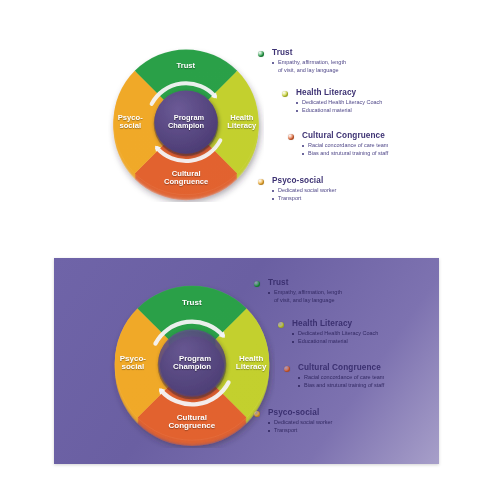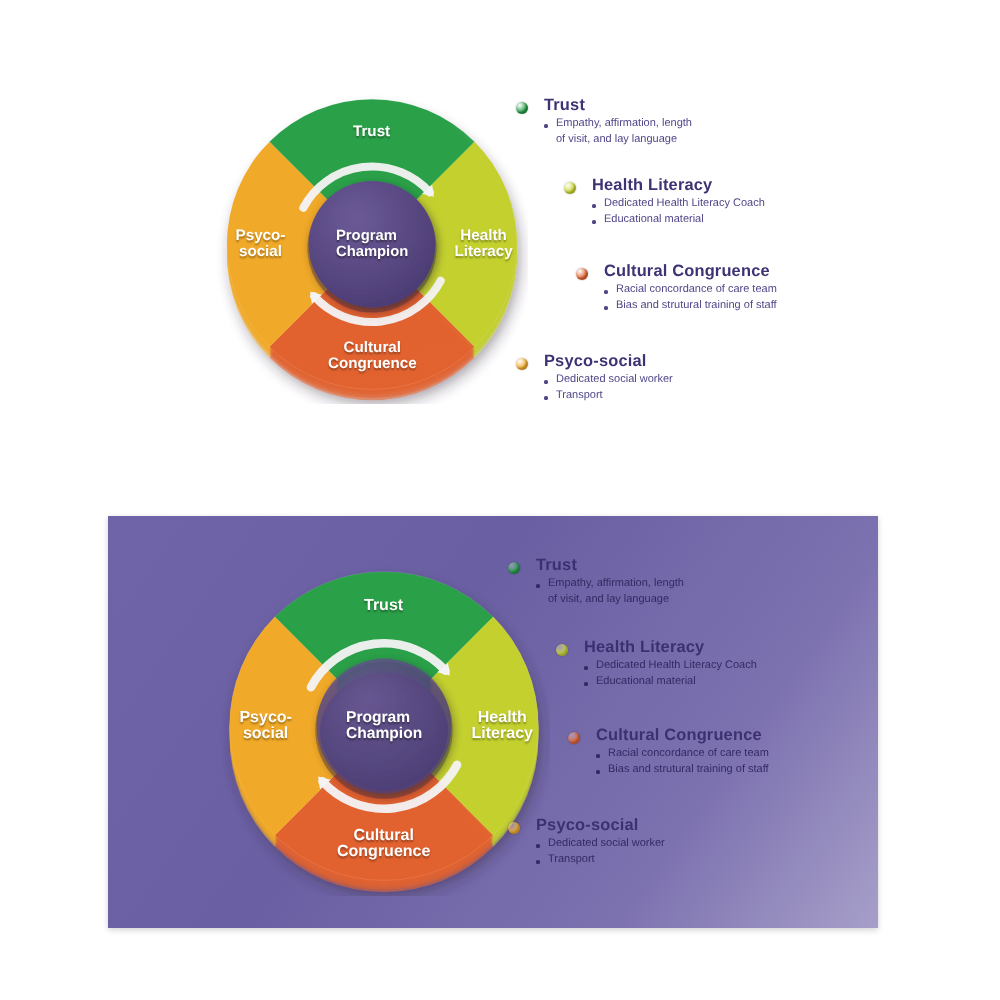--- a/index.html
+++ b/index.html
@@ -25,21 +25,21 @@
   .donut{position:absolute;left:0;top:0;}
 
   .ring-label{
     position:absolute;color:#ffffff;font-weight:bold;
     text-align:center;line-height:1.08;
     text-shadow:0 1px 1px rgba(0,0,0,.35);
     pointer-events:none;white-space:nowrap;
   }
   .center-label{
     position:absolute;color:#ffffff;font-weight:bold;
-    text-align:left;line-height:1.1;
+    text-align:right;line-height:1.1;
     text-shadow:0 1px 1px rgba(0,0,0,.45);
     pointer-events:none;white-space:nowrap;
   }
 
   
   .legend{position:absolute;}
   .legend-group{position:absolute;}
   .dot{
     position:absolute;left:0;top:3px;width:6px;height:6px;border-radius:50%;
     box-shadow:inset -1px -1px 1px rgba(0,0,0,.25),0 0 1px rgba(0,0,0,.3);

